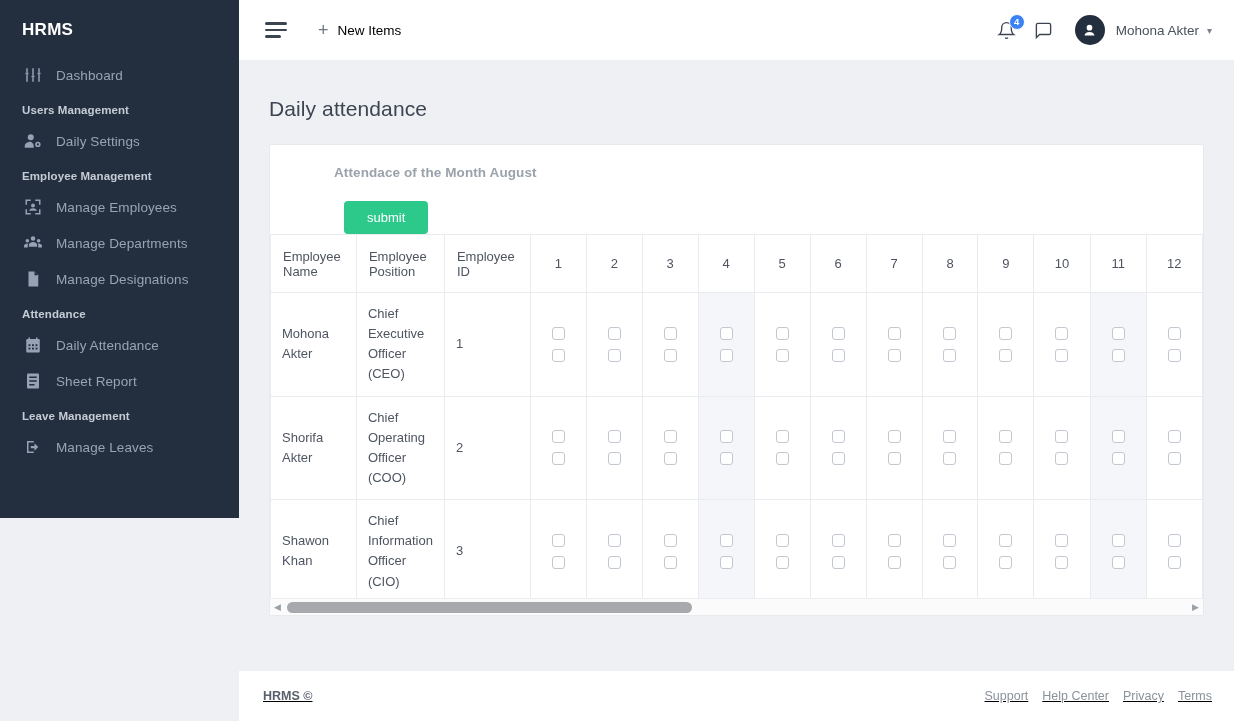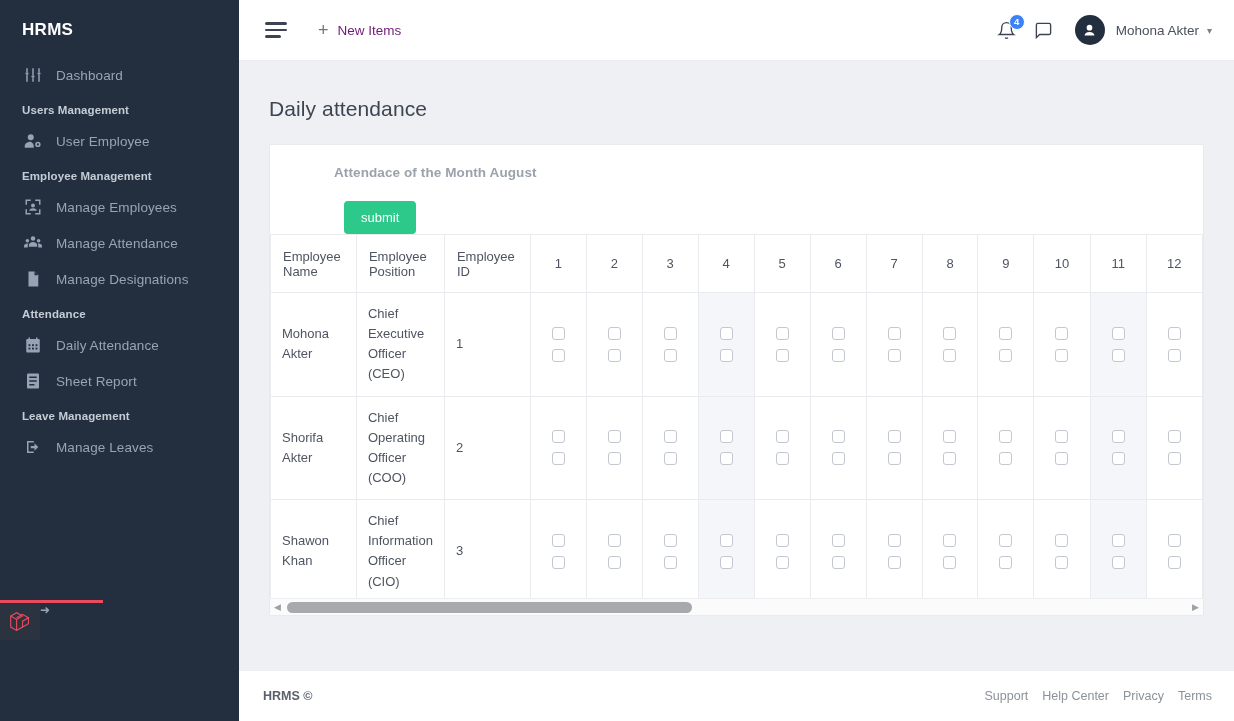--- a/index.html
+++ b/index.html
@@ -5,21 +5,21 @@
   * { box-sizing: border-box; margin: 0; padding: 0; }
   html, body {
     width: 1234px; height: 721px;
     font-family: "Liberation Sans", sans-serif;
     background: #eef0f4; overflow: hidden;
   }
   .app { display: flex; width: 1234px; height: 721px; }
 
   
   .sidebar {
-    width: 239px; height: 721px; flex: 0 0 239px;
+    width: 239px; height: 518px; flex: 0 0 239px;
     background: #232f3e; position: relative; overflow: hidden;
   }
   .brand {
     color: #fff; font-size: 17px; font-weight: bold;
     letter-spacing: .3px; padding: 20px 0 0 22px;
   }
   .nav { margin-top: 17px; }
   .section-label {
     color: #c5ccd6; font-size: 11.5px; font-weight: bold;
     padding: 11px 0 7px 22px; letter-spacing: .1px;
@@ -62,21 +62,21 @@
     border-bottom: 1px solid #eceef1;
   }
   .hamburger { display: flex; flex-direction: column; gap: 4px; cursor: pointer; padding: 4px 2px; }
   .hamburger span { height: 2.5px; background: #3c4451; border-radius: 2px; display: block; }
   .hamburger span:nth-child(1) { width: 22px; }
   .hamburger span:nth-child(2) { width: 22px; }
   .hamburger span:nth-child(3) { width: 16px; }
 
   .new-items { display: flex; align-items: center; gap: 9px; margin-left: 29px; cursor: pointer; }
   .plus-icon { color: #6d7682; font-size: 18px; line-height: 1; font-weight: 300; }
-  .new-items-label { color: #701a75; font-size: 13.5px; }
+  .new-items-label { color: #000000; font-size: 13.5px; }
 
   .topbar-right { margin-left: auto; display: flex; align-items: center; gap: 18px; }
   .icon-btn { position: relative; cursor: pointer; display: flex; align-items: center; }
   .icon-btn svg { width: 19px; height: 19px; stroke: #3c4451; fill: none; stroke-width: 1.7; }
   .badge {
     position: absolute; top: -7px; right: -9px;
     background: #3b82f6; color: #fff; font-size: 9.5px; font-weight: bold;
     width: 16px; height: 16px; border-radius: 50%;
     display: flex; align-items: center; justify-content: center;
     border: 1.5px solid #fff;
@@ -98,21 +98,21 @@
 
   .card {
     background: #fff; border: 1px solid #e8eaee; border-radius: 2px;
     height: 472px; position: relative; overflow: hidden;
   }
   .card-head { padding: 20px 0 0 20px; margin-left: 44px; }
   .card-subtitle { color: #9ba2ac; font-size: 13.5px; font-weight: bold; letter-spacing: .1px; }
   .submit-btn {
     margin: 21px 0 0 10px; background: #2dc98a; color: #fff;
     border: none; border-radius: 4px; font-size: 13px;
-    padding: 9px 17px; cursor: pointer; font-family: inherit;
+    padding: 9px 23px; cursor: pointer; font-family: inherit;
   }
 
   .table-scroll { overflow: hidden; position: relative; }
   table { border-collapse: collapse; table-layout: fixed; }
   th, td {
     border: 1px solid #e9ebef; font-size: 13px; color: #4e5561;
     vertical-align: middle; font-weight: normal;
   }
   th { padding: 13px 12px; text-align: left; background: #fff; height: 58px; }
   th.daycol { text-align: center; padding: 13px 4px; }
@@ -138,21 +138,21 @@
   .hscroll-arrow { color: #9aa0a8; font-size: 9px; padding: 0 4px; cursor: pointer; line-height: 1; }
   .hscroll-track { flex: 1; height: 17px; position: relative; cursor: pointer; }
   .hscroll-thumb {
     position: absolute; left: 2px; top: 3px; width: 405px; height: 11px;
     background: #a8a9ad; border-radius: 6px; cursor: grab;
   }
 
   .footer {
     height: 51px; flex: 0 0 51px; background: #fff;
     border-top: 1px solid #eceef1;
-    display: flex; align-items: center; padding: 0 22px 0 24px;
+    display: flex; align-items: center; padding: 0 22px 0 24px; text-decoration: underline;
   }
   .footer-left { color: #5a616c; font-size: 12.5px; font-weight: bold; }
   .footer-links { margin-left: auto; display: flex; gap: 14px; }
   .footer-link { color: #8b929c; font-size: 12.5px; cursor: pointer; }
 </style>
 </head>
 <body>
 
 <div class="app">
 
@@ -178,21 +178,21 @@
         <div class="section-label">Users Management</div>
         <div class="nav-item">
           <span class="nav-icon">
             <svg viewBox="0 0 24 24">
               <circle cx="9" cy="7" r="4"></circle>
               <path d="M9 13c-4.4 0-8 2.4-8 5.4V21h12v-2.6c0-3-3.6-5.4-4-5.4z"></path>
               <circle cx="18.5" cy="16.5" r="3.6"></circle>
               <circle cx="18.5" cy="16.5" r="1.4" fill="#232f3e"></circle>
             </svg>
           </span>
-          <span class="nav-label">User Employee</span>
+          <span class="nav-label">Daily Settings</span>
         </div>
         <div class="section-label">Employee Management</div>
         <div class="nav-item">
           <span class="nav-icon">
             <svg viewBox="0 0 24 24">
               <path d="M2 2h7v2H4v5H2zM22 2v7h-2V4h-5V2zM2 15h2v5h5v2H2zM22 15v7h-7v-2h5v-5z"></path>
               <circle cx="12" cy="10" r="2.6"></circle>
               <path d="M12 13.5c-3 0-5 1.6-5 3.5h10c0-1.9-2-3.5-5-3.5z"></path>
             </svg>
           </span>
@@ -202,21 +202,21 @@
           <span class="nav-icon">
             <svg viewBox="0 0 24 24">
               <circle cx="12" cy="6" r="3"></circle>
               <path d="M12 10.5c-3 0-5.5 1.8-5.5 4V17h11v-2.5c0-2.2-2.5-4-5.5-4z"></path>
               <circle cx="4.5" cy="9" r="2.4"></circle>
               <path d="M4.5 12.5C2.3 12.5 0 13.8 0 15.6V18h5v-3.4c0-.8.3-1.5.8-2.1z"></path>
               <circle cx="19.5" cy="9" r="2.4"></circle>
               <path d="M19.5 12.5c2.2 0 4.5 1.3 4.5 3.1V18h-5v-3.4c0-.8-.3-1.5-.8-2.1z"></path>
             </svg>
           </span>
-          <span class="nav-label">Manage Attendance</span>
+          <span class="nav-label">Manage Departments</span>
         </div>
         <div class="nav-item">
           <span class="nav-icon">
             <svg viewBox="0 0 24 24">
               <path d="M6 2h8l5 5v15H6z"></path>
               <path d="M14 2v5h5" fill="#232f3e"></path>
             </svg>
           </span>
           <span class="nav-label">Manage Designations</span>
         </div>

